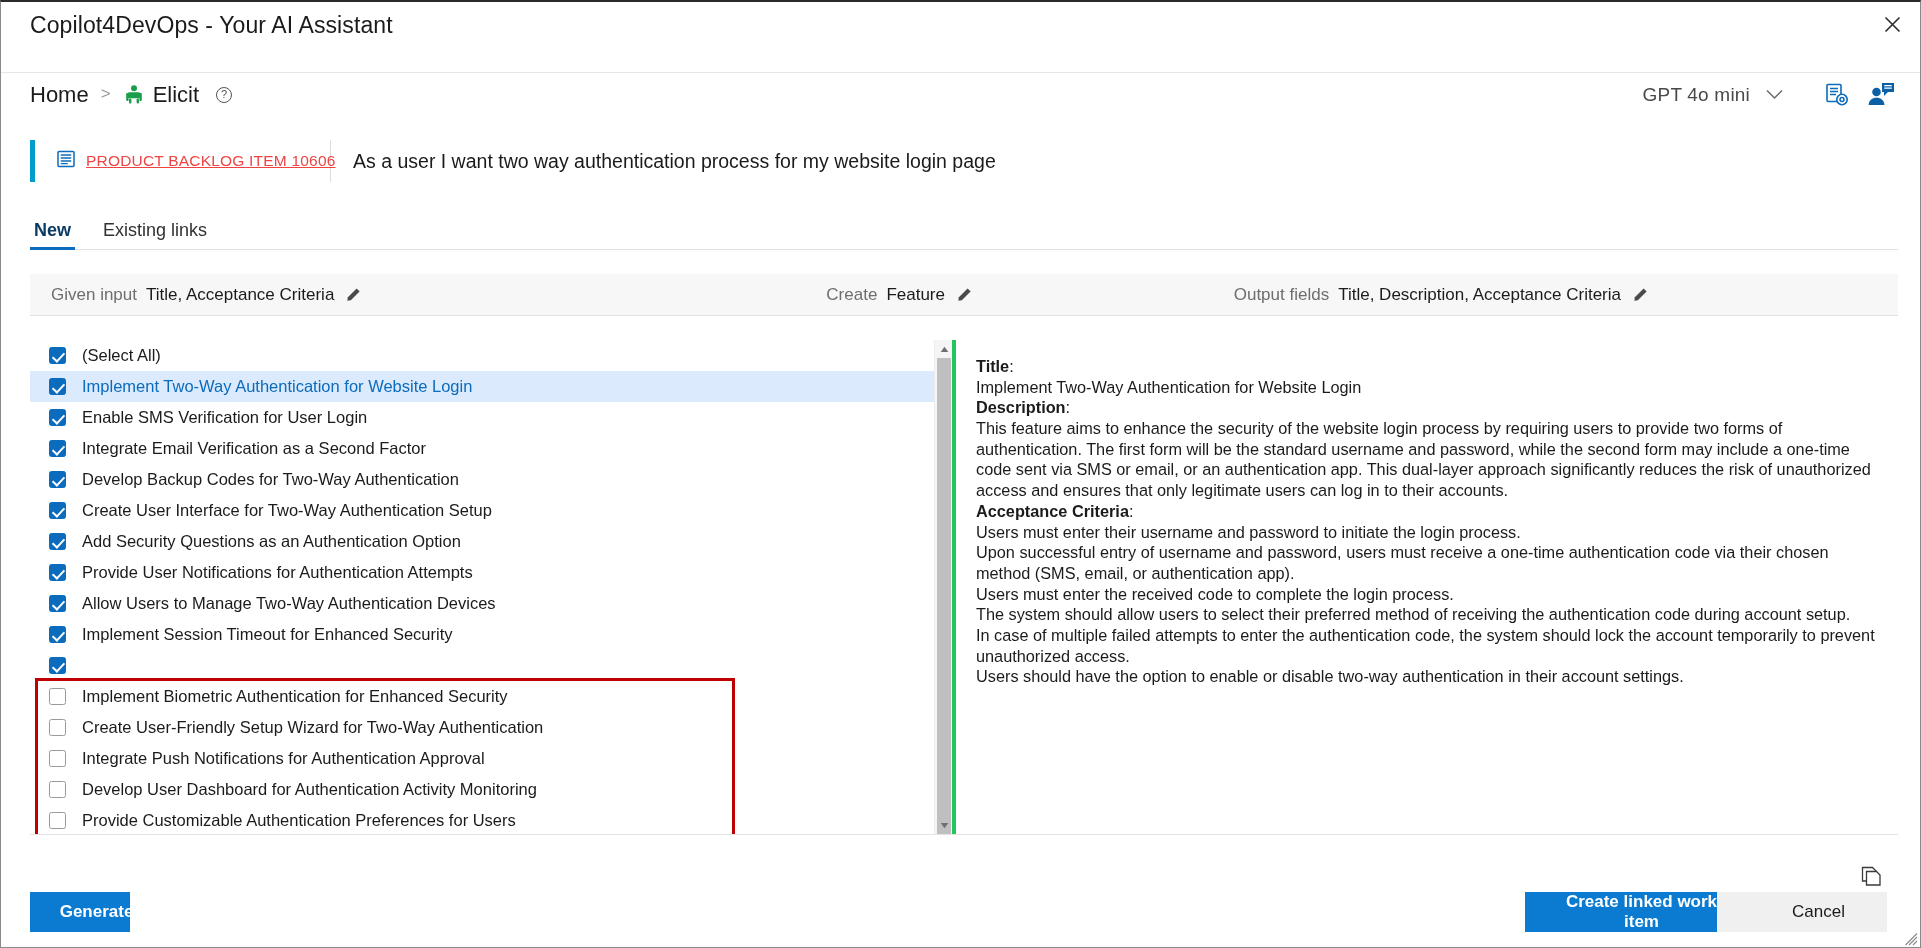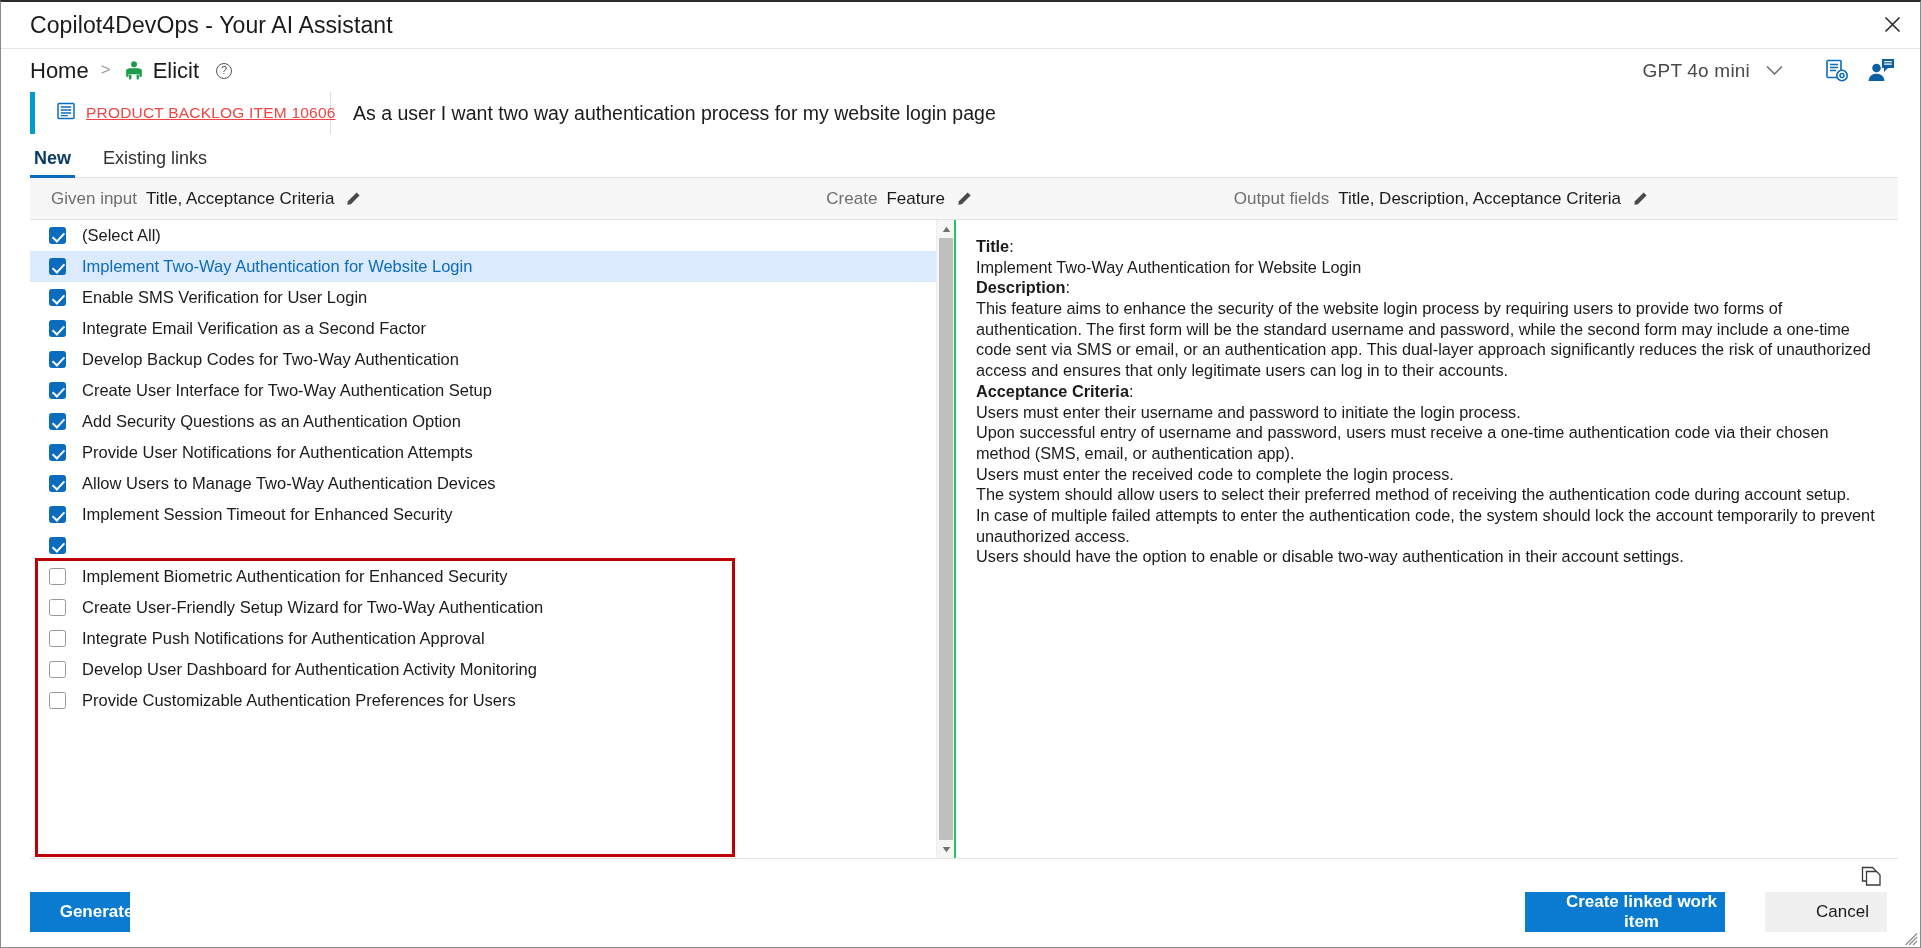--- a/index.html
+++ b/index.html
@@ -11,20 +11,21 @@
     overflow: hidden;
   }
   #app {
     position: relative;
     width: 1921px; height: 948px;
     background: #fff;
     border: 1px solid #8a8a8a;
     border-top: 2px solid #2b2b2b;
     display: flex;
     flex-direction: column;
+    gap: 24px;
   }
 
   
   .titlebar {
     height: 46px;
     flex: 0 0 46px;
     display: flex;
     align-items: center;
     padding: 0 0 0 29px;
     position: relative;
@@ -225,21 +226,21 @@
     display: flex;
     min-height: 0;
     position: relative;
     border-bottom: 1px solid #e3e3e3;
   }
   .list-pane {
     width: 926px;
     flex: 0 0 926px;
     position: relative;
     overflow: hidden;
-    border-right: 2px solid #22c55e;
+    border-right: 4px solid #22c55e;
   }
   .list-inner {
     position: absolute;
     top: 0; left: 0; right: 18px; bottom: 0;
     overflow: hidden;
   }
   .li {
     height: 31px;
     display: flex;
     align-items: center;
@@ -362,21 +363,21 @@
     width: 100px;
   }
   .btn-create {
     position: absolute;
     right: 195px; top: 33px;
     width: 200px;
   }
   .btn-cancel {
     position: absolute;
     right: 33px; top: 33px;
-    width: 122px;
+    width: 170px;
     margin-left: 7px;
   }
   .resize-grip {
     position: absolute;
     right: 2px; bottom: 2px;
     width: 13px; height: 13px;
   }
 </style>
 </head>
 <body>

